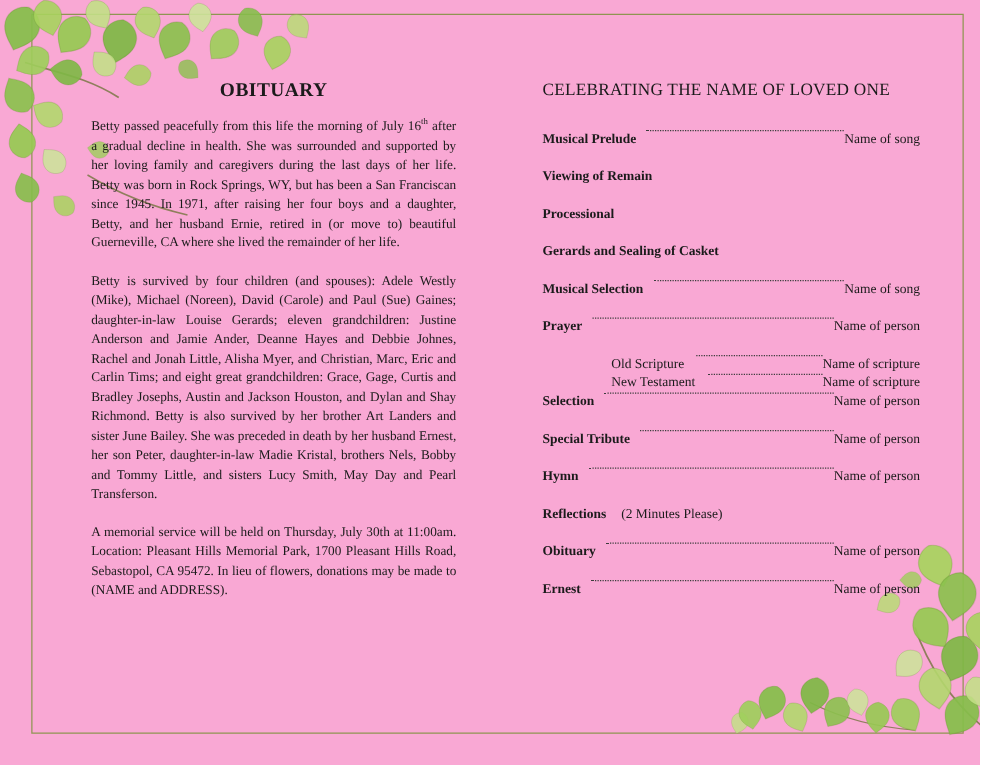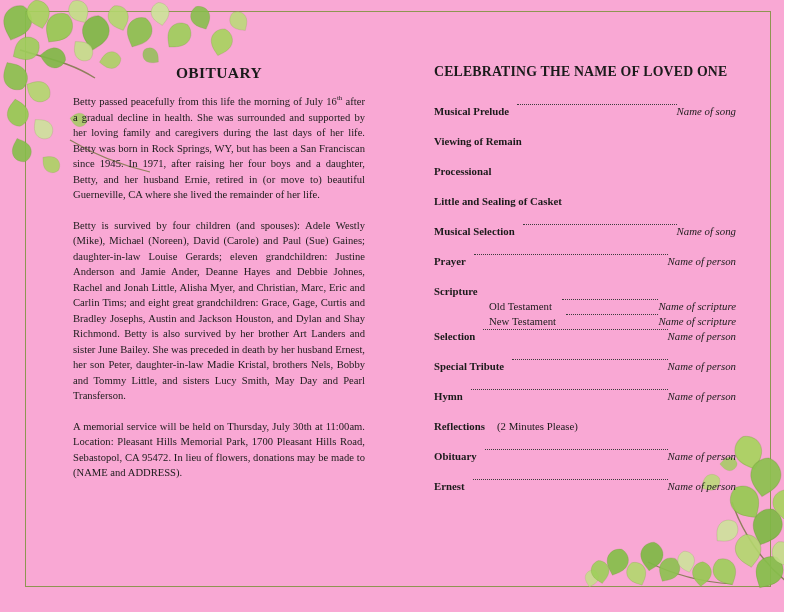--- a/index.html
+++ b/index.html
@@ -23,31 +23,31 @@
   }
   .col.left p {
     font-size:10.6px; line-height:15.5px; text-align:justify;
     margin:0 0 15px 0;
   }
   .col.left sup { font-size:7px; vertical-align:super; line-height:0;margin-top:48px; }
 
   
   .col.right { position:absolute; left:434px; top:64px; width:302px; }
   .col.right h1 {
-    font-size:13.8px; font-weight:bold; margin:0 0 24px 0;
+    font-size:13.8px; font-weight:normal; margin:0 0 24px 0;
     letter-spacing:.2px; white-space:nowrap;
   }
   .row {
     display:flex; align-items:flex-start;
     font-size:10.8px; line-height:14px; margin-bottom:16px;
   }
   .row .lbl { font-weight:bold; white-space:nowrap; }
   .row .note { margin-left:12px; white-space:nowrap; }
   .row .dots { flex:1 1 auto; border-bottom:1.6px dotted #3c3c3c; margin:0 0 3px 8px; min-width:20px; }
-  .row .val { white-space:nowrap;font-style:italic; }
+  .row .val { white-space:nowrap; }
   .row.sub { padding-left:55px; margin-bottom:1px; }
   .row.sub .dots { margin-left:10px; }
   .row.tight { margin-bottom:1px; }
   .row.endgroup { }
 </style>
 </head>
 <body>
 
 <div class="canvas">
 
@@ -132,40 +132,37 @@
 
     <div class="row">
       <span class="lbl">Viewing of Remain</span>
     </div>
 
     <div class="row">
       <span class="lbl">Processional</span>
     </div>
 
     <div class="row">
-      <span class="lbl">Little and Sealing of Casket</span>
+      <span class="lbl">Gerards and Sealing of Casket</span>
     </div>
 
     <div class="row">
       <span class="lbl">Musical Selection</span>
       <span class="dots"></span>
       <span class="val">Name of song</span>
     </div>
 
     <div class="row">
       <span class="lbl">Prayer</span>
       <span class="dots"></span>
       <span class="val">Name of person</span>
     </div>
 
-    <div class="row tight">
-      <span class="lbl">Scripture</span>
-    </div>
     <div class="row sub">
-      <span>Old Testament</span>
+      <span>Old Scripture</span>
       <span class="dots"></span>
       <span class="val">Name of scripture</span>
     </div>
     <div class="row sub endgroup">
       <span>New Testament</span>
       <span class="dots"></span>
       <span class="val">Name of scripture</span>
     </div>
 
     <div class="row">

